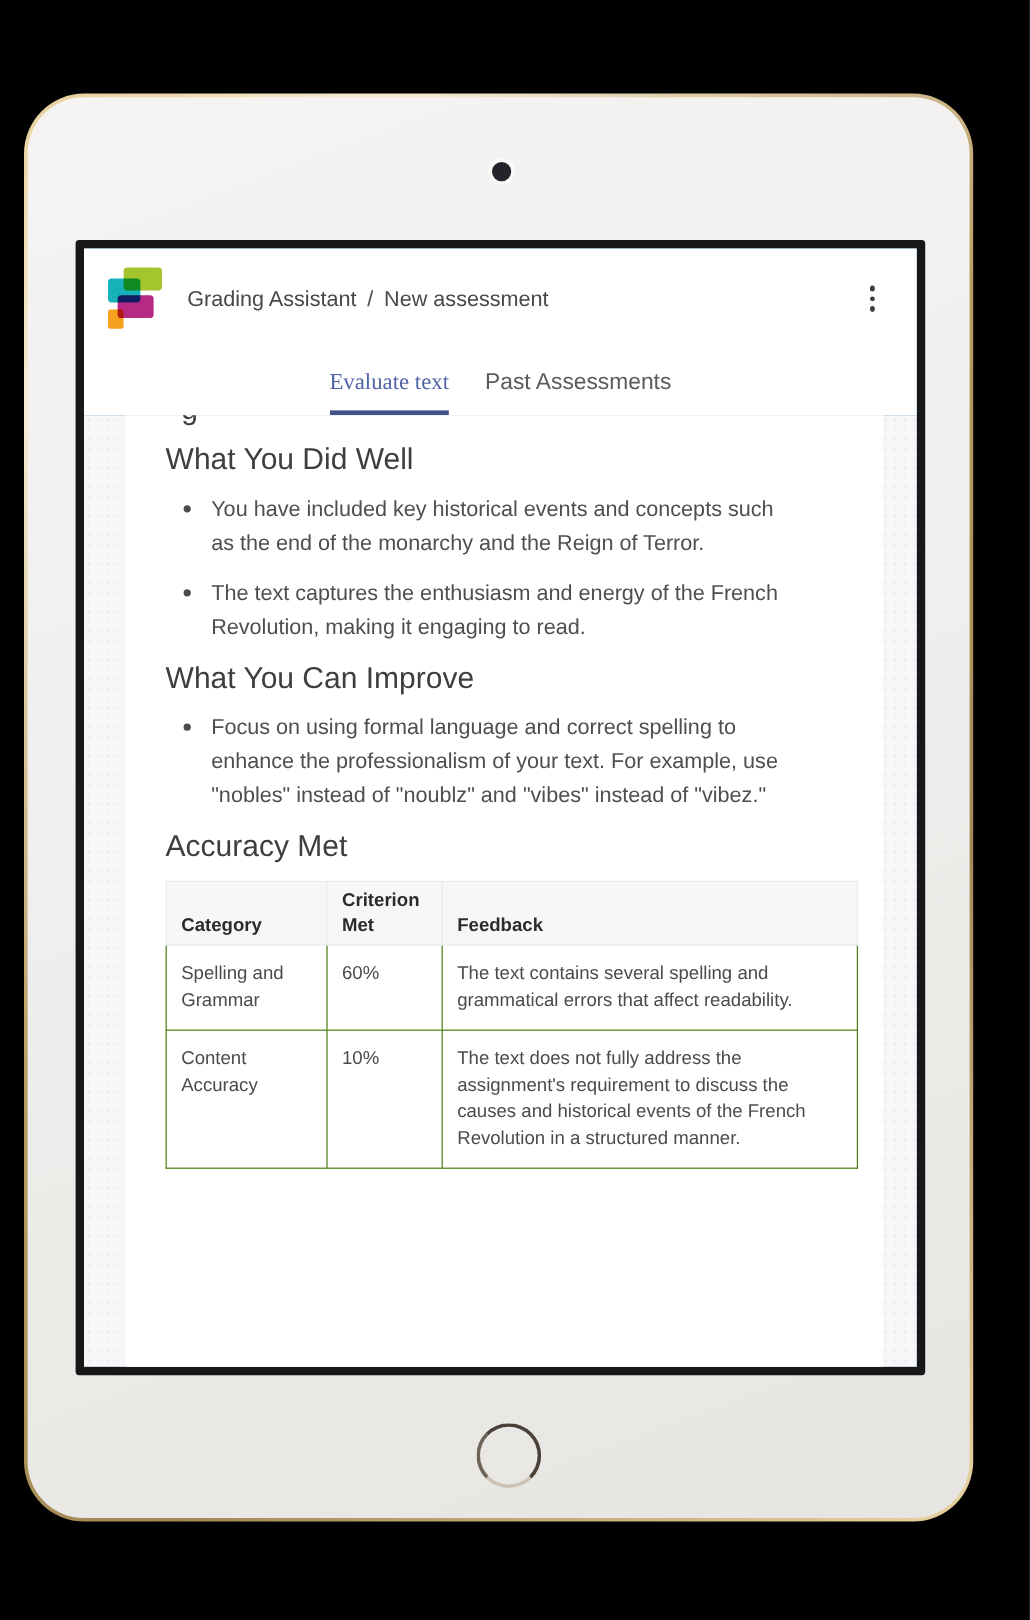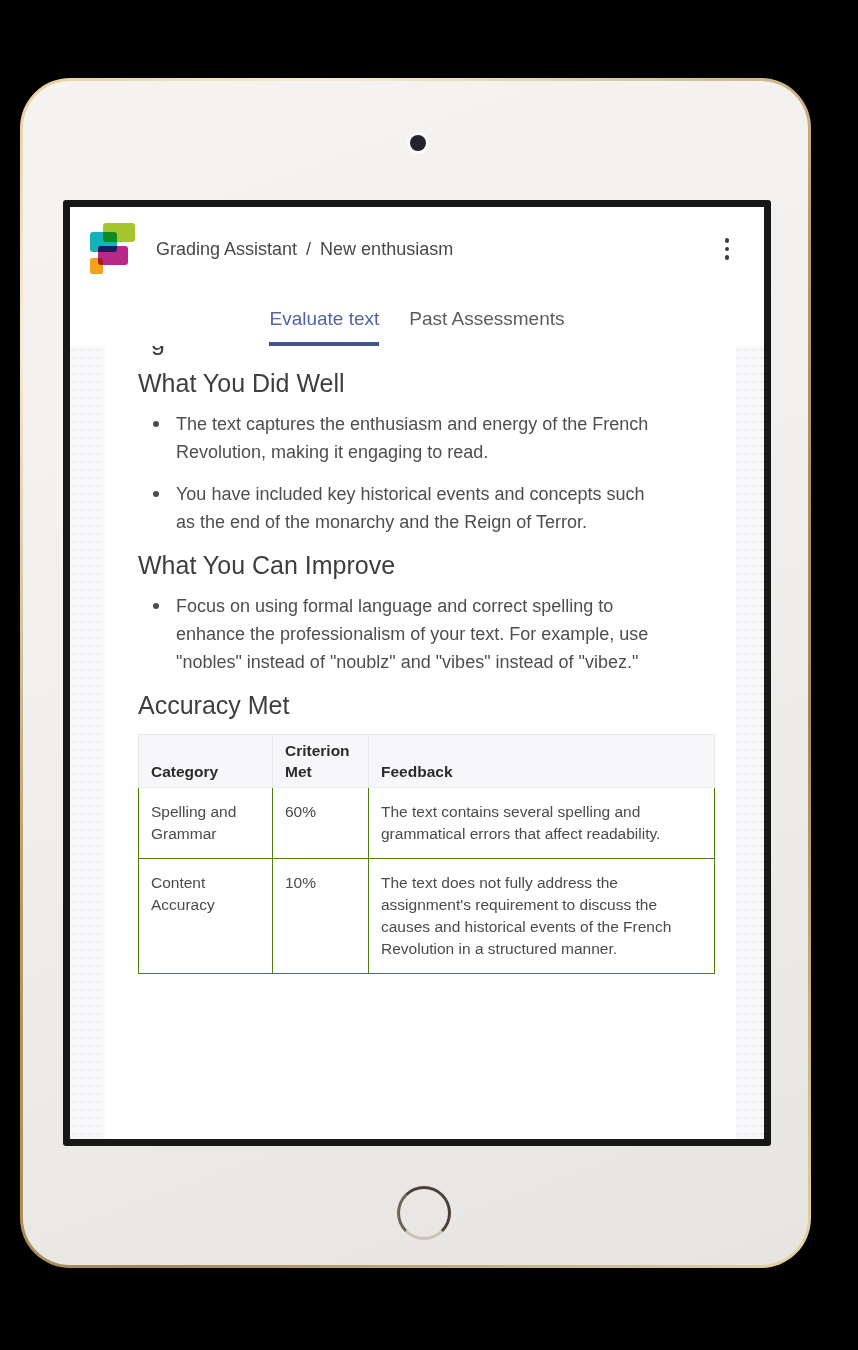--- a/index.html
+++ b/index.html
@@ -29,21 +29,21 @@
   .logo .lime    { left:13px; top:0;    width:32px; height:19px; background:#a5c52f; }
   .logo .teal    { left:0;    top:9px;  width:27px; height:20px; background:#17b1b9; }
   .logo .magenta { left:8px;  top:23px; width:30px; height:19px; background:#b62a85; }
   .logo .orange  { left:0;    top:35px; width:13px; height:16px; background:#f5a11d; border-radius:2px; }
   .breadcrumb { display:flex; gap:9px; margin-left:20px; font-size:18px; color:#484848; }
   .kebab { margin-left:auto; display:flex; flex-direction:column; gap:4px; padding:6px 2px; cursor:pointer; }
   .kebab i { width:4.5px; height:4.5px; border-radius:50%; background:#3c3c3c; }
 
   .tab-bar { height:55px; display:flex; justify-content:center; gap:30px; }
   .tab { position:relative; display:flex; align-items:center; font-size:19px; color:#5c5c5c; cursor:pointer; }
-  .tab.active { color:#5264a8; }
+  .tab.active { color:#5264a8;font-family:Liberation Serif, serif; }
   .tab.active .underline { position:absolute; left:0; right:0; bottom:0; height:4px; background:#42508c; }
 
   
   .content { flex:1; position:relative; overflow:hidden; background:#f7f7f9;
              background-image:radial-gradient(circle,#e7e7ec 1.1px,transparent 1.2px);
              background-size:8px 8px; }
   .card { position:absolute; left:35px; top:0; width:631px; min-height:110%;
           background:#fff; padding:0 20px 40px 33px; }
   .clipped-fragment { position:absolute; top:-17px; left:46px; font-size:25px;
           line-height:1; color:#3e3e3e; }
@@ -77,21 +77,21 @@
           <div class="header-row">
             <div class="logo">
               <i class="lime"></i>
               <i class="teal"></i>
               <i class="magenta"></i>
               <i class="orange"></i>
             </div>
             <div class="breadcrumb">
               <span>Grading Assistant</span>
               <span>/</span>
-              <span>New enthusiasm</span>
+              <span>New assessment</span>
             </div>
             <div class="kebab">
               <i></i>
               <i></i>
               <i></i>
             </div>
           </div>
 
           <div class="tab-bar">
             <div class="tab active">
@@ -103,22 +103,22 @@
             </div>
           </div>
         </div>
 
         <div class="content">
           <div class="card">
             <span class="clipped-fragment">g</span>
 
             <h2 class="first">What You Did Well</h2>
             <ul>
+              <li>You have included key historical events and concepts such as the end of the monarchy and the Reign of Terror.</li>
               <li>The text captures the enthusiasm and energy of the French Revolution, making it engaging to read.</li>
-              <li>You have included key historical events and concepts such as the end of the monarchy and the Reign of Terror.</li>
             </ul>
 
             <h2>What You Can Improve</h2>
             <ul>
               <li>Focus on using formal language and correct spelling to enhance the professionalism of your text. For example, use "nobles" instead of "noublz" and "vibes" instead of "vibez."</li>
             </ul>
 
             <h2>Accuracy Met</h2>
 
             <table class="criteria">

